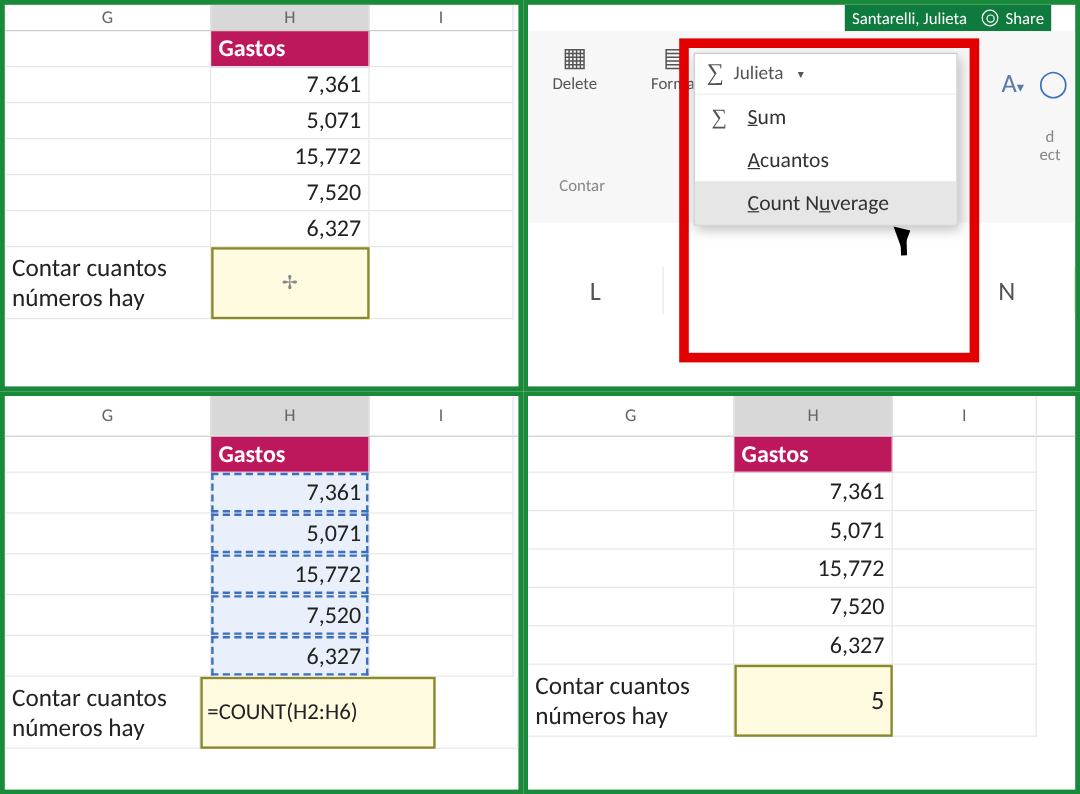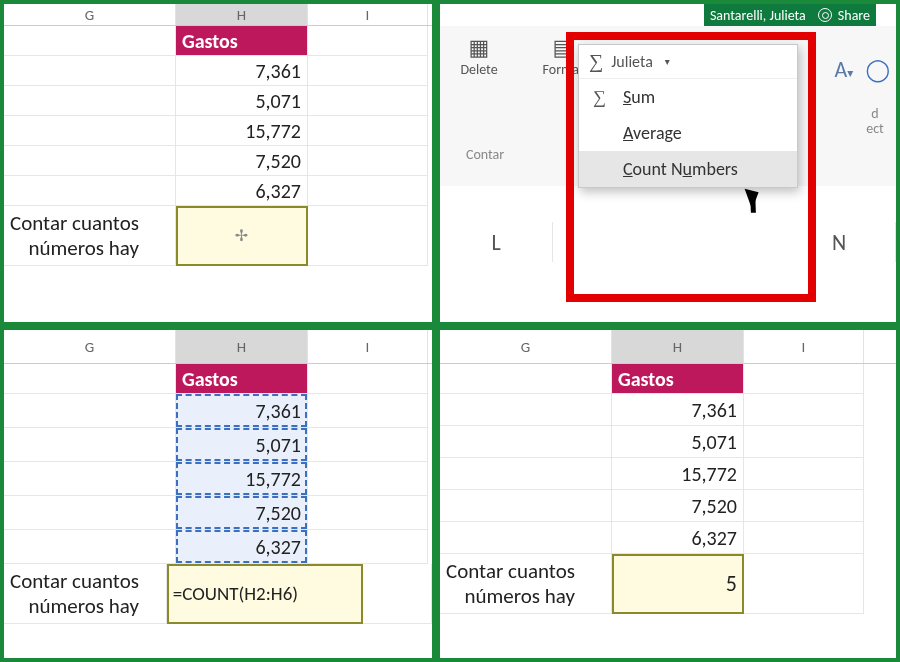--- a/index.html
+++ b/index.html
@@ -11,21 +11,21 @@
   .colheads { display: flex; height: 22px; border-bottom: 1px solid #ccc; color: #666; font-size: 15px; }
   .colhead { text-align: center; line-height: 22px; border-right: 1px solid #e3e3e3; }
   .colhead.sel { background: #d8d8d8; }
   .row { display: flex; height: 30px; }
   .cell { border-right: 1px solid #e6e6e6; border-bottom: 1px solid #e6e6e6; padding: 0 6px; font-size: 20px; color: #222; display: flex; align-items: center; justify-content: flex-end; }
   .cell.left { justify-content: flex-start; }
   .hdr { background: #be185d; color: #fff; font-weight: 600; justify-content: flex-start; padding-left: 6px; }
   .gcol { width: 172px; }
   .hcol { width: 132px; }
   .icol { width: 120px; }
-  .tall { height: 60px; text-align: right; }
+  .tall { height: 60px; }
   .label { font-size: 21px; color: #222; line-height: 1.15; display: flex; align-items: center; justify-content: flex-start; white-space: pre-line; }
   .sel-yellow { background: #fffbe0; outline: 2px solid #8a8a2a; outline-offset: -2px; }
   .marching { background: #eaf0fb; position: relative; }
   .marching::after { content: ""; position: absolute; inset: 0; border: 2px dashed #3b6fbf; pointer-events: none; }
   
   .titlebar { position: absolute; top: 0; right: 20px; height: 22px; background: #0f7a3e; color: #fff; font-size: 14px; display: flex; align-items: center; gap: 12px; padding: 0 6px; }
   .ribbon { position: absolute; top: 22px; left: 0; right: 0; height: 160px; background: #f7f7f7; }
   .rb-icons { position: absolute; left: 8px; top: 8px; display: flex; gap: 22px; align-items: flex-start; }
   .rb-item { display: flex; flex-direction: column; align-items: center; font-size: 14px; color: #555; width: 62px; }
   .rb-item .mini { font-size: 22px; color: #555; }
@@ -133,24 +133,24 @@
       <div class="dd-top">
         <span style="font-size:20px;font-family:serif;">∑</span>
         <span>Julieta</span>
         <span style="font-size:10px;margin-left:4px">▾</span>
       </div>
       <div class="dd-item">
         <span class="sigma">∑</span>
         <span><u>S</u><span>um</span></span>
       </div>
       <div class="dd-item">
-        <span><u>A</u><span>verage</span></span>
+        <span><u>A</u><span>cuantos</span></span>
       </div>
       <div class="dd-item hover">
-        <span><u>C</u><span>ount N</span><u>u</u><span>mbers</span></span>
+        <span><u>C</u><span>ount N</span><u>u</u><span>verage</span></span>
       </div>
     </div>
     <div class="cursor-arrow" style="left:308px; top:182px;"></div>
 
     <div class="colheads2">
       <div>L</div>
       <div style="flex:0 0 230px;border:none"></div>
       <div>N</div>
     </div>
   </div>

